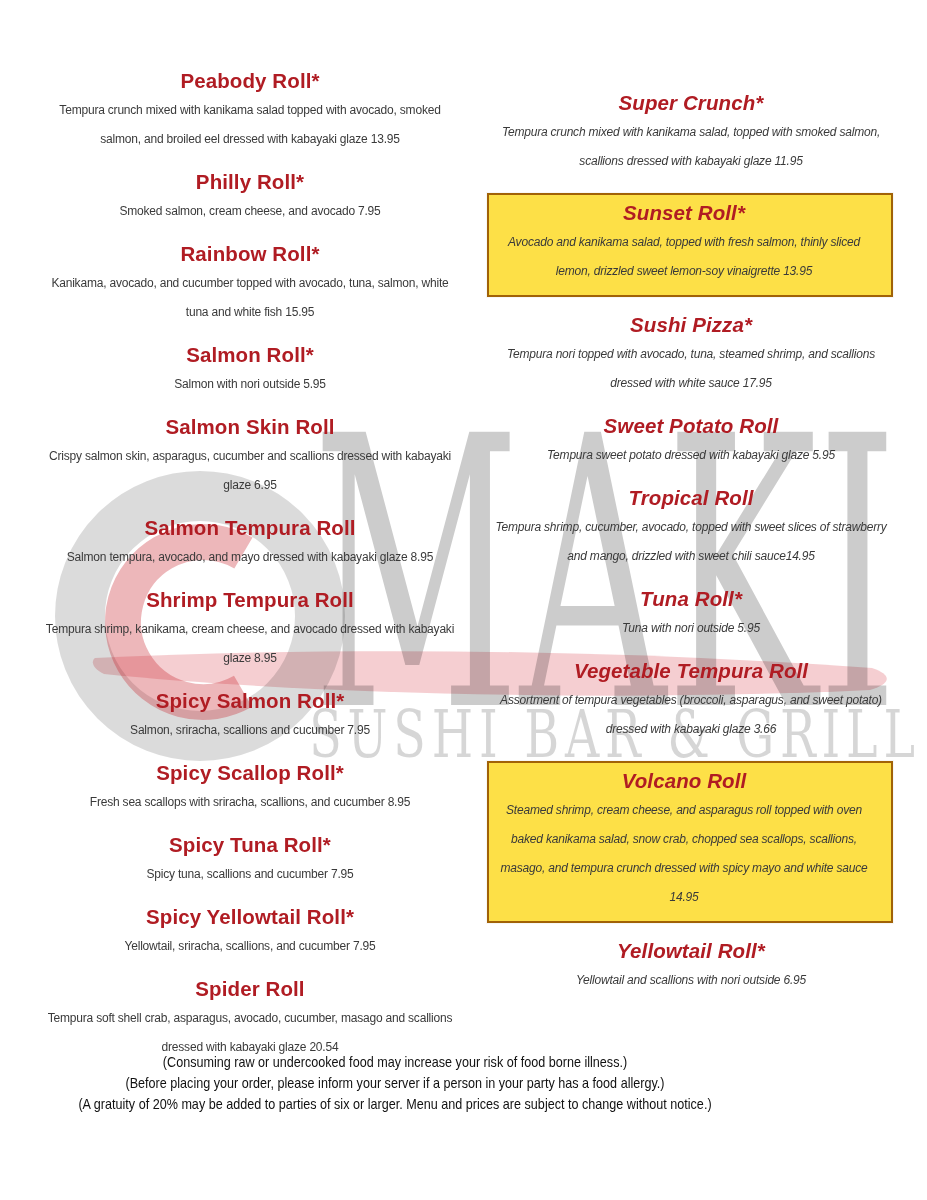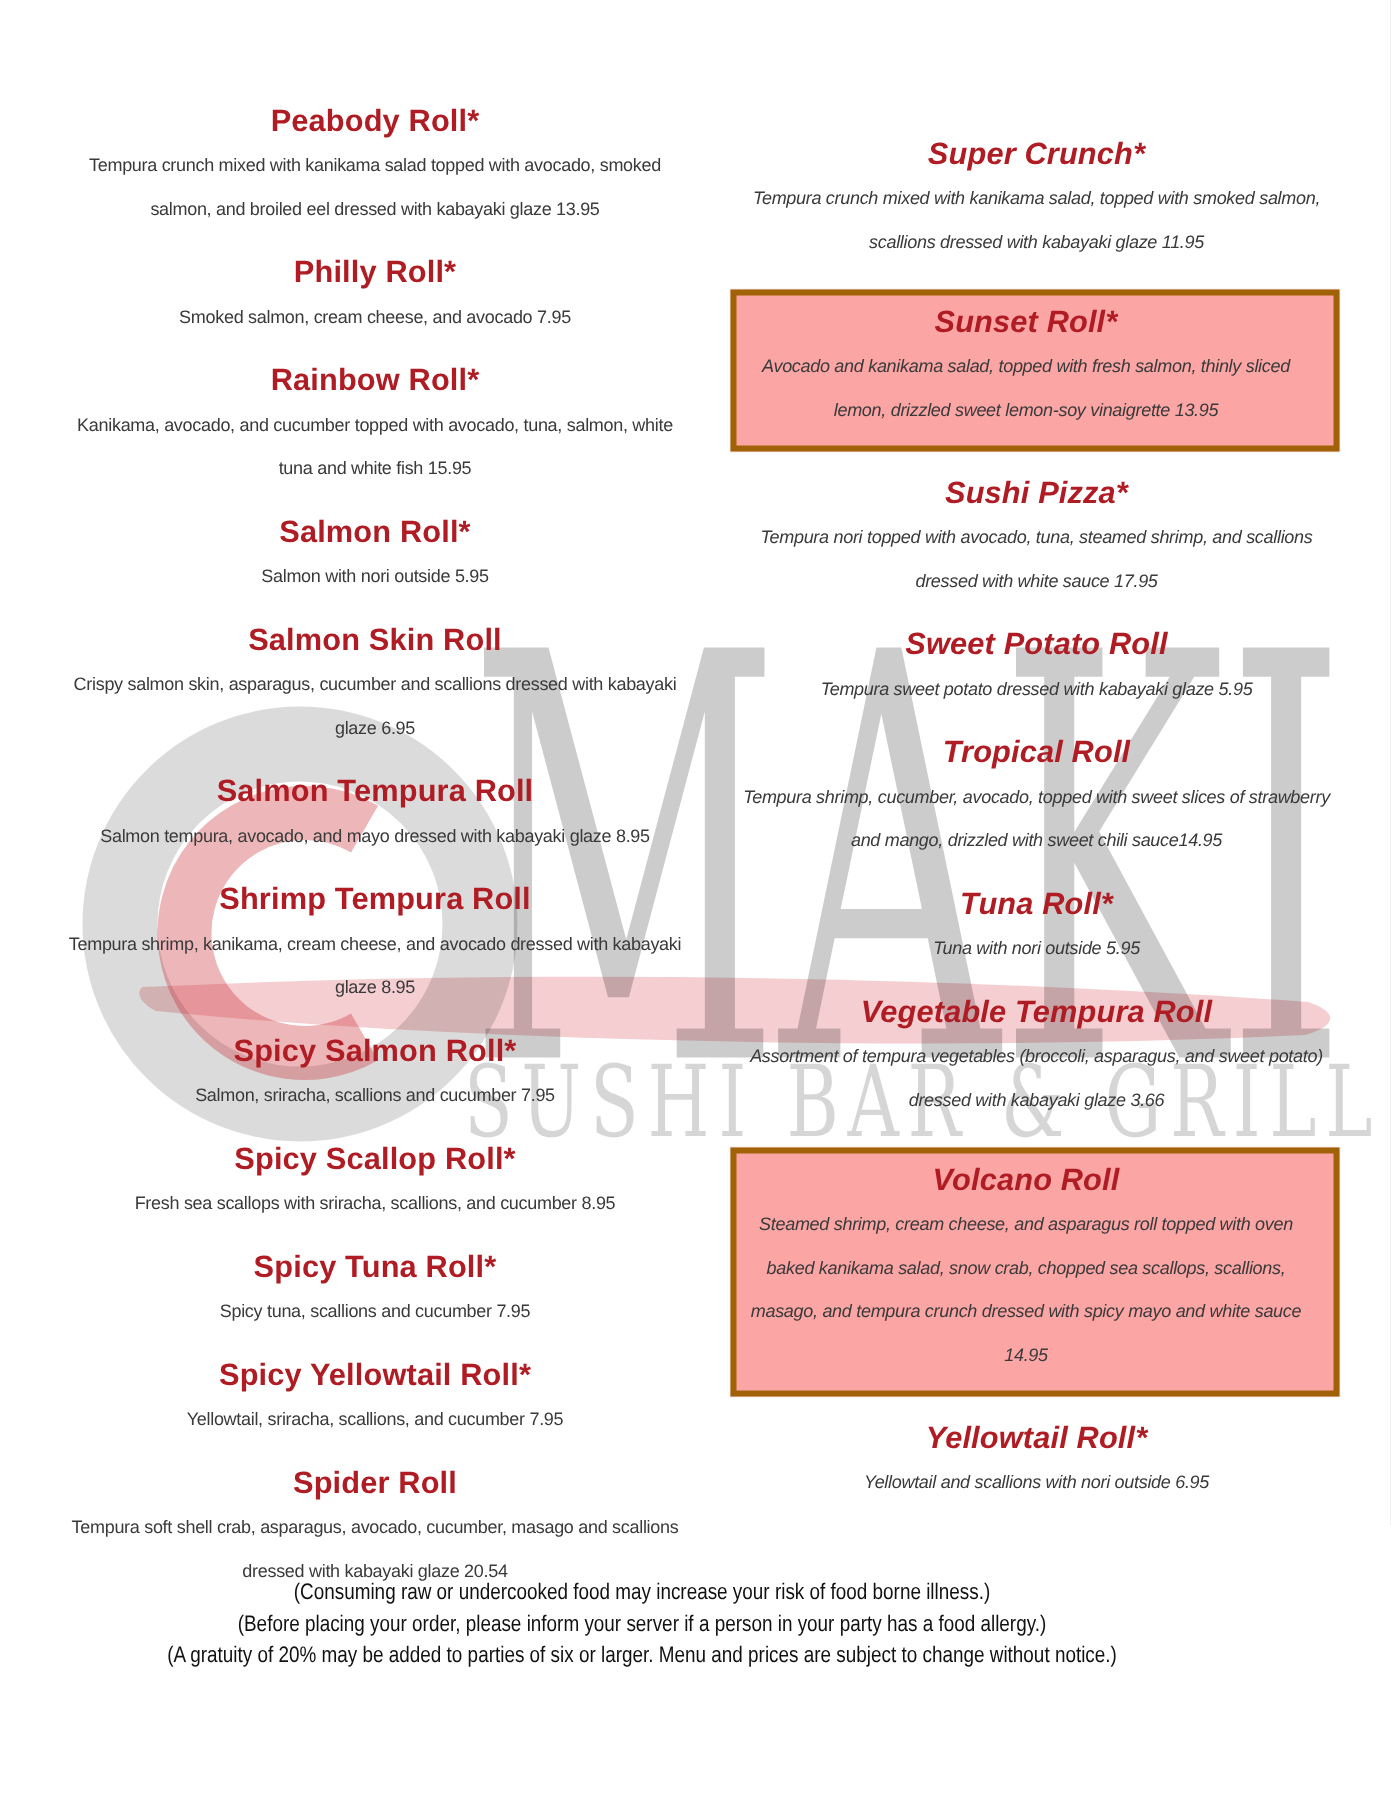--- a/index.html
+++ b/index.html
@@ -41,35 +41,34 @@
     margin-bottom: 4px;
     letter-spacing: 0.1px;
   }
   .item-desc {
     color: #3a3a3a;
     font-size: 12px;
     line-height: 29px;
     letter-spacing: -0.2px;
   }
   .menu-item.boxed {
-    border: 4px solid #a16207;
-    background: #fca5a5;
+    border: 2px solid #a16207;
+    background: #fde047;
     padding: 7px 20px 9px 8px;
     margin-left: -6px;
     margin-right: -4px;
     box-shadow: 0 0 0 1px rgba(0,0,0,0.03);
   }
   .footer {
     position: absolute;
     top: 1051px;
     left: 0;
     width: 790px;
     text-align: center;
     z-index: 1;
-    margin-left: 33px;
   }
   .disclaimer-line {
     color: #111111;
     font-size: 15px;
     line-height: 21px;
     transform: scaleX(0.84);
     transform-origin: 50% 50%;
     white-space: nowrap;
   }
 </style>

